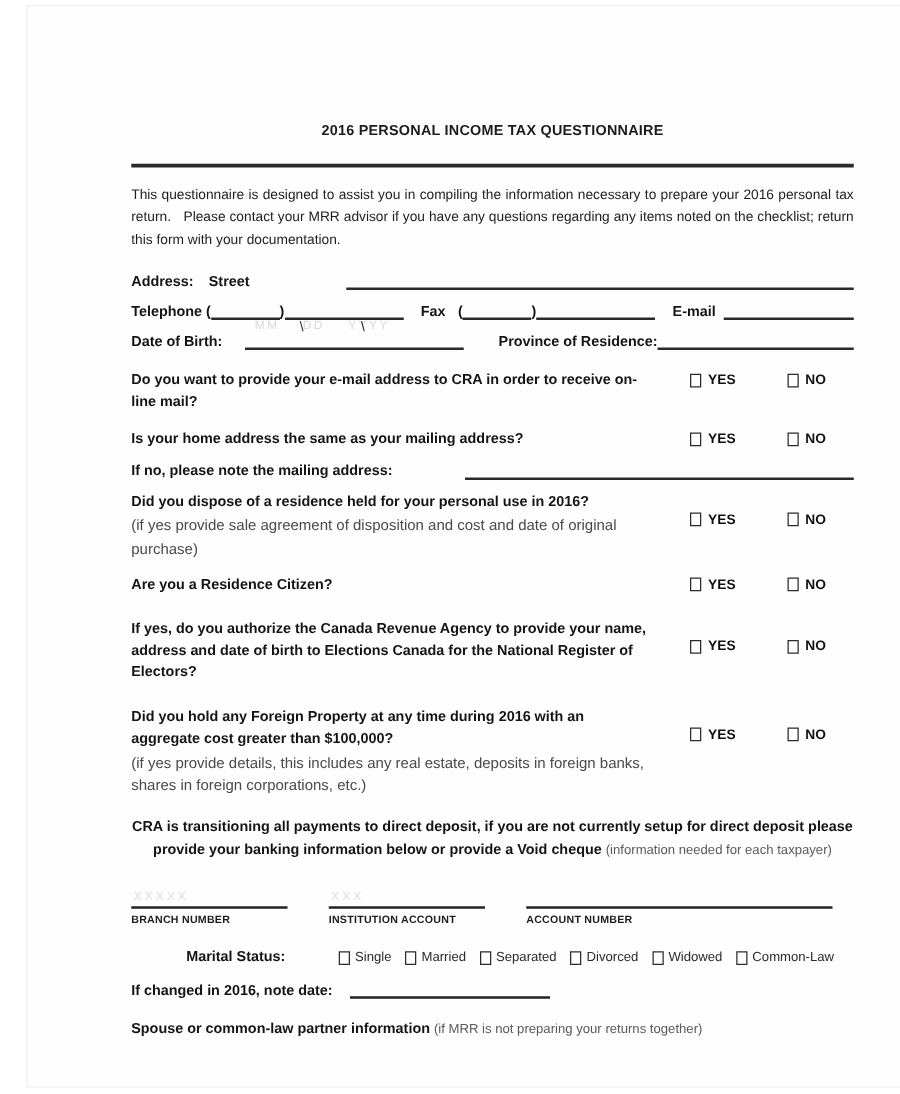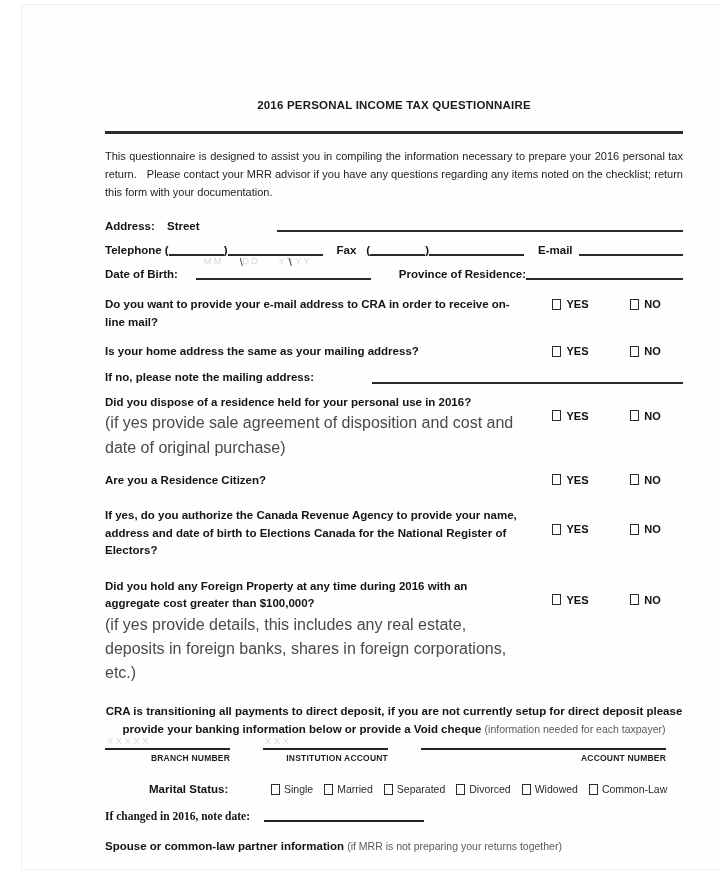--- a/index.html
+++ b/index.html
@@ -131,21 +131,21 @@
   .qtext {
     flex: 1;
     font-size: 11.5px;
     font-weight: bold;
     line-height: 1.52;
     color: #141414;
     padding-right: 8px;
   }
   .qtext .sub {
     font-weight: normal;
-    font-size: 16px;
+    font-size: 12px;
     color: #4a4a4a;
     display: block;
   }
 
   .answers {
     width: 150px;
     flex: none;
     display: flex;
     align-items: flex-end;
     font-size: 11px;
@@ -200,24 +200,23 @@
     text-align: center;
   }
   .cra-para .light {
     font-weight: normal;
     font-size: 10.5px;
     color: #5a5a5a;
   }
 
   
   .bank {
-    margin-top: 10px;
+    margin-top: 36px;
     display: flex;
     align-items: flex-start;
-    text-align: right;
   }
   .bank-col { position: relative; }
   .bank-col .ghost-num {
     position: absolute;
     top: -13px;
     left: 2px;
     font-size: 9.5px;
     color: #dcdcdc;
     letter-spacing: 2.5px;
     white-space: nowrap;
@@ -259,21 +258,20 @@
   }
   .m-opt .cbx { margin-right: 4px; }
 
   .changed-row {
     margin-top: 14px;
     display: flex;
     align-items: flex-end;
     font-size: 11.5px;
     font-weight: bold;
     color: #141414;
-    font-family: Liberation Serif, serif;
   }
   .changed-line {
     border-bottom: 2.5px solid #232323;
     width: 160px;
     margin-left: 14px;
     height: 11px;
   }
 
   .spouse {
     margin-top: 18px;

